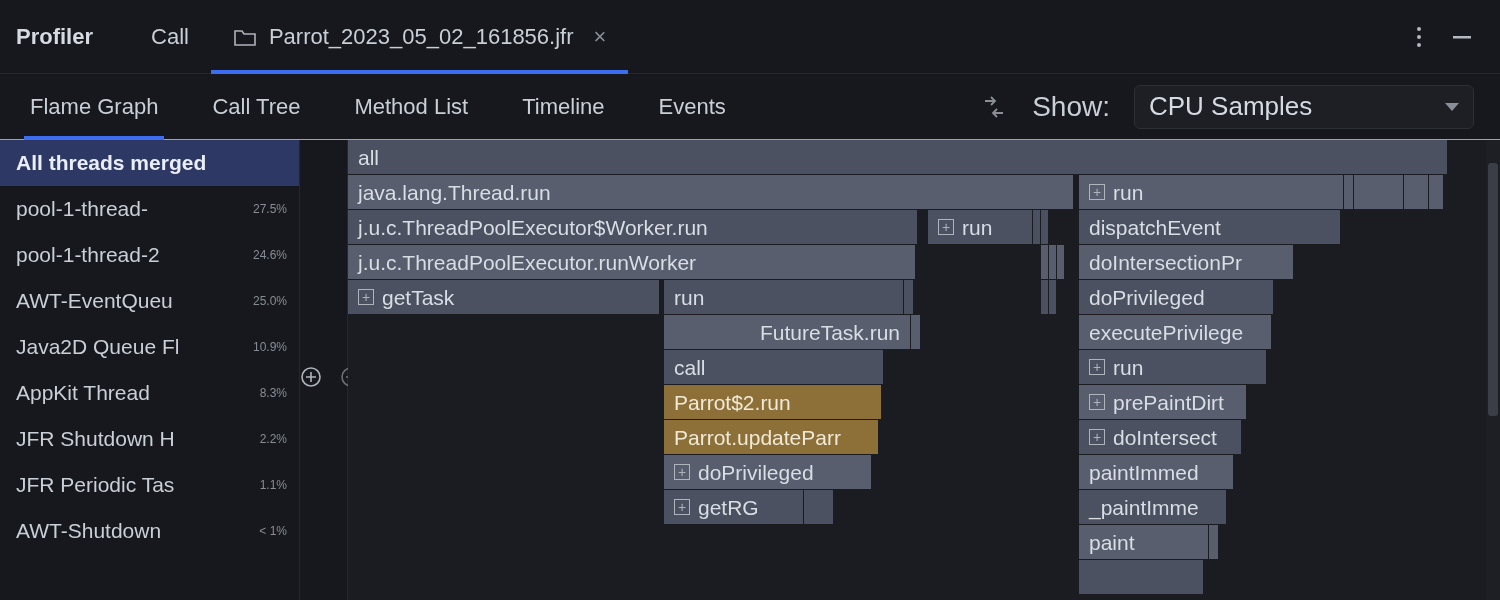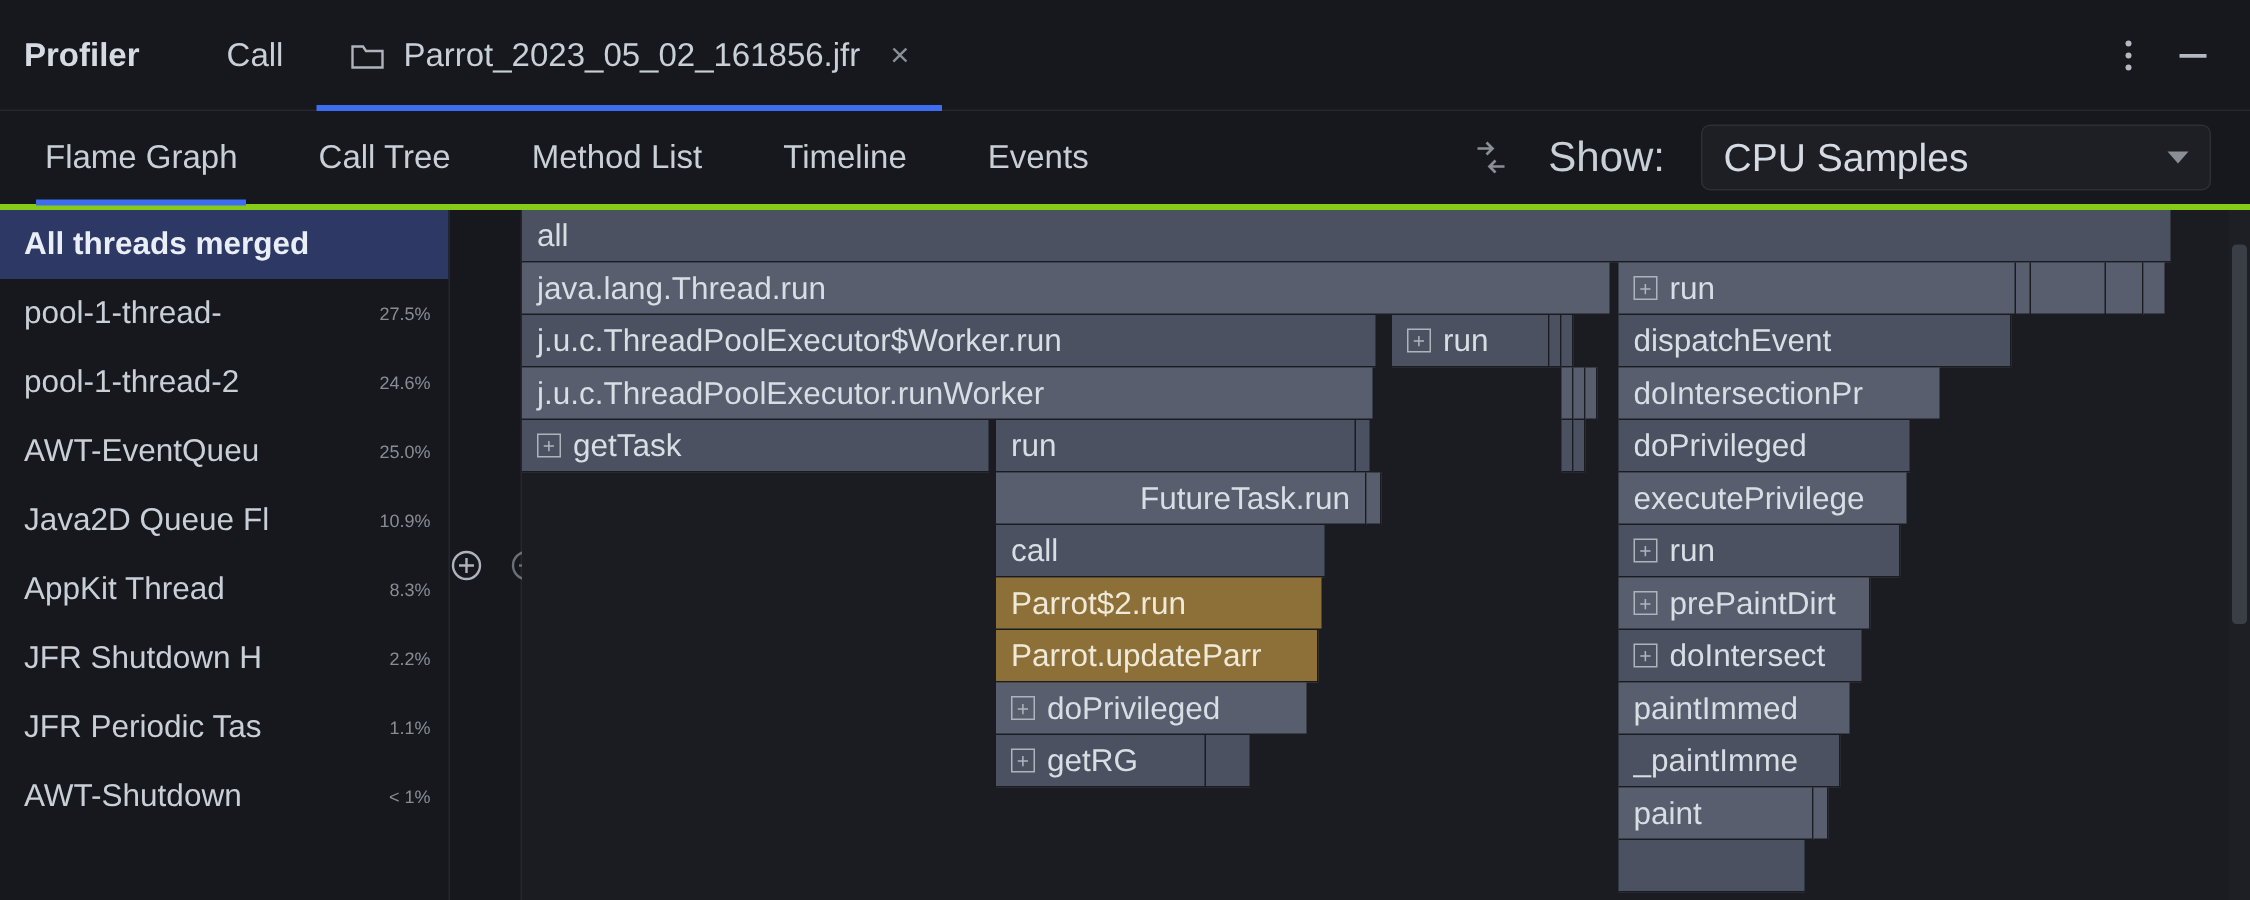--- a/index.html
+++ b/index.html
@@ -68,21 +68,21 @@
   display: inline-flex;
   align-items: center;
   justify-content: center;
 }
 
 .sub-bar {
   display: flex;
   align-items: center;
   height: 66px;
   padding: 0 12px;
-  border-bottom: 4px solid #84cc16;
+  border-bottom: 1px solid #84cc16;
 }
 .sub-tab {
   padding: 0 18px;
   height: 100%;
   display: flex;
   align-items: center;
   font-size: 22px;
   color: #c9cfd7;
   cursor: pointer;
   position: relative;

